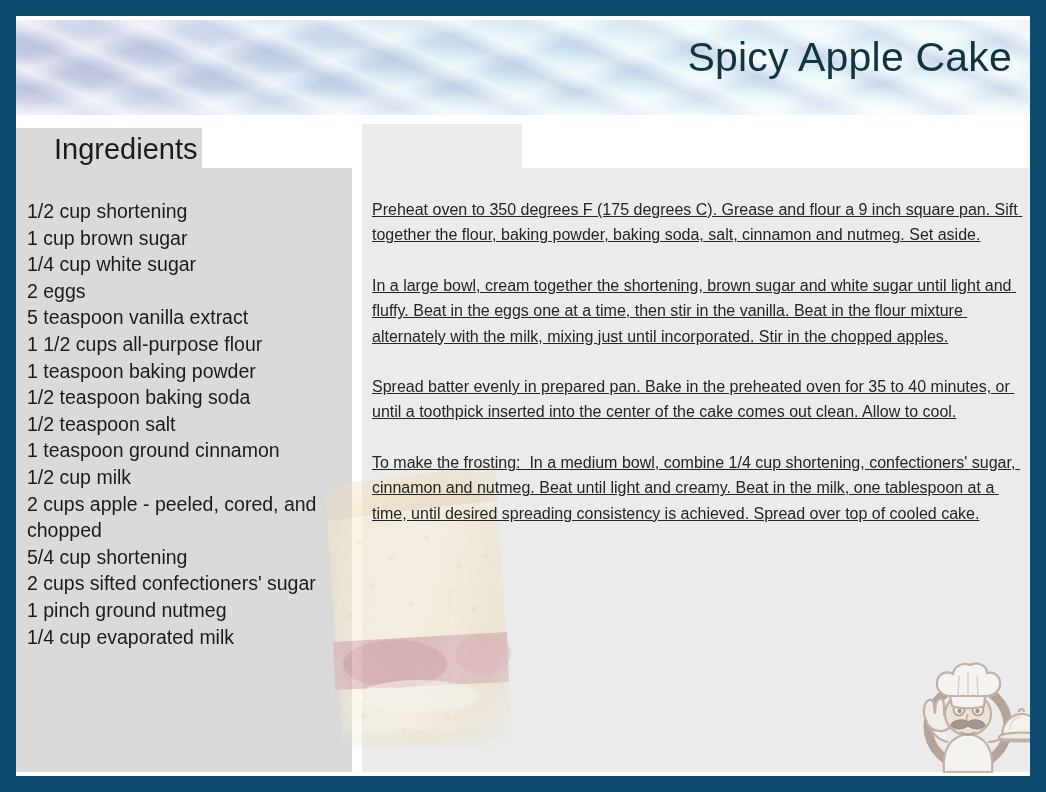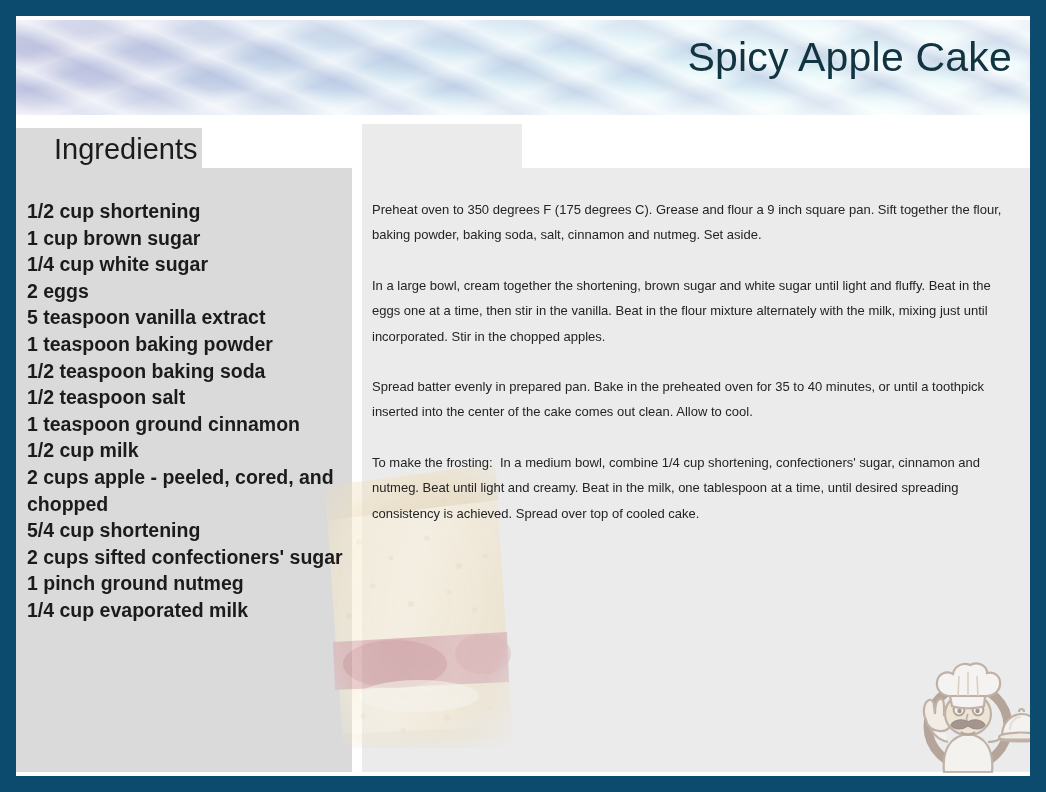--- a/index.html
+++ b/index.html
@@ -114,21 +114,20 @@
     color: #1b1b1b;
     z-index: 5;
     margin-left: 27px;
   }
   #ingredients-list {
     position: absolute;
     left: 11px;
     top: 182px;
     width: 324px;
     z-index: 5;
-    font-weight: bold;
   }
   #ingredients-list li {
     list-style: none;
     font-size: 19.5px;
     line-height: 26.6px;
     color: #1b1b1b;
   }
 
   
   #directions-panel {
@@ -160,25 +159,26 @@
     z-index: 5;
   }
   #directions-body {
     position: absolute;
     left: 356px;
     top: 181px;
     width: 650px;
     z-index: 5;
   }
   #directions-body p {
-    font-size: 13px;
+    font-size: 16px;
     line-height: 25.4px;
     color: #242424;
     margin-bottom: 25px;
     white-space: pre-wrap;
+    text-decoration: underline;
   }
   #directions-body p:last-child { margin-bottom: 0; }
 </style>
 </head>
 <body>
 
 <div id="card">
 
   <div id="page">
 
@@ -254,20 +254,21 @@
     <div id="ingredients-heading-box"></div>
     <div id="ingredients-panel"></div>
     <div id="ingredients-heading">Ingredients</div>
 
     <ul id="ingredients-list">
       <li>1/2 cup shortening</li>
       <li>1 cup brown sugar</li>
       <li>1/4 cup white sugar</li>
       <li>2 eggs</li>
       <li>5 teaspoon vanilla extract</li>
+      <li>1 1/2 cups all-purpose flour</li>
       <li>1 teaspoon baking powder</li>
       <li>1/2 teaspoon baking soda</li>
       <li>1/2 teaspoon salt</li>
       <li>1 teaspoon ground cinnamon</li>
       <li>1/2 cup milk</li>
       <li>2 cups apple - peeled, cored, and chopped</li>
       <li>5/4 cup shortening</li>
       <li>2 cups sifted confectioners' sugar</li>
       <li>1 pinch ground nutmeg</li>
       <li>1/4 cup evaporated milk</li>

